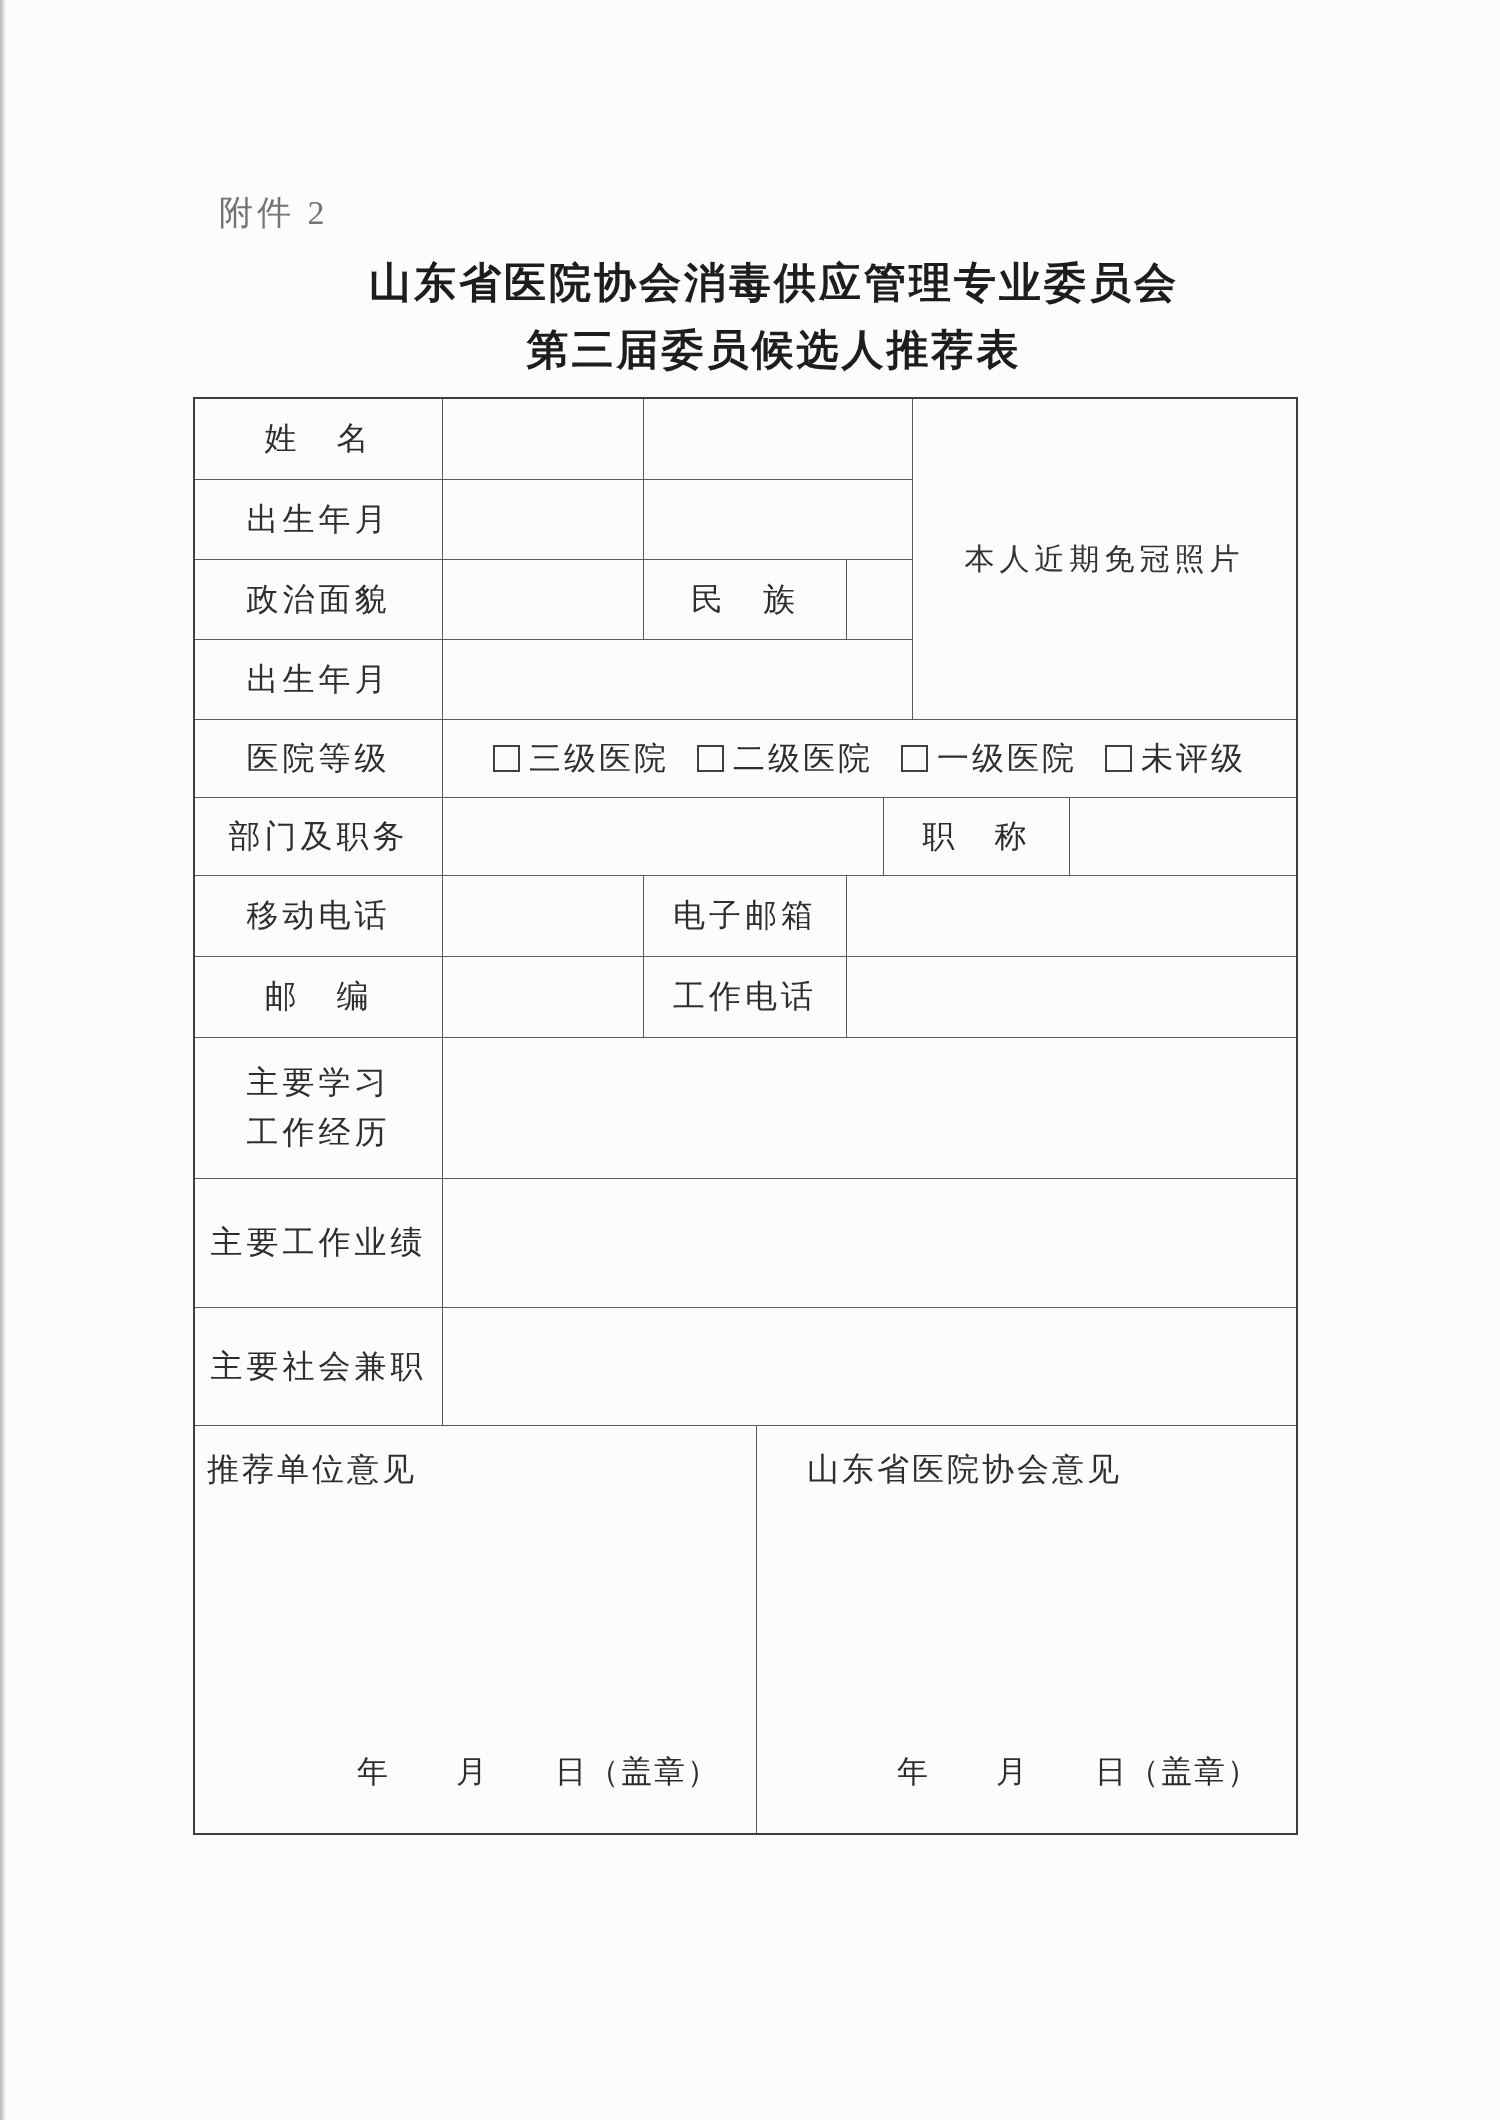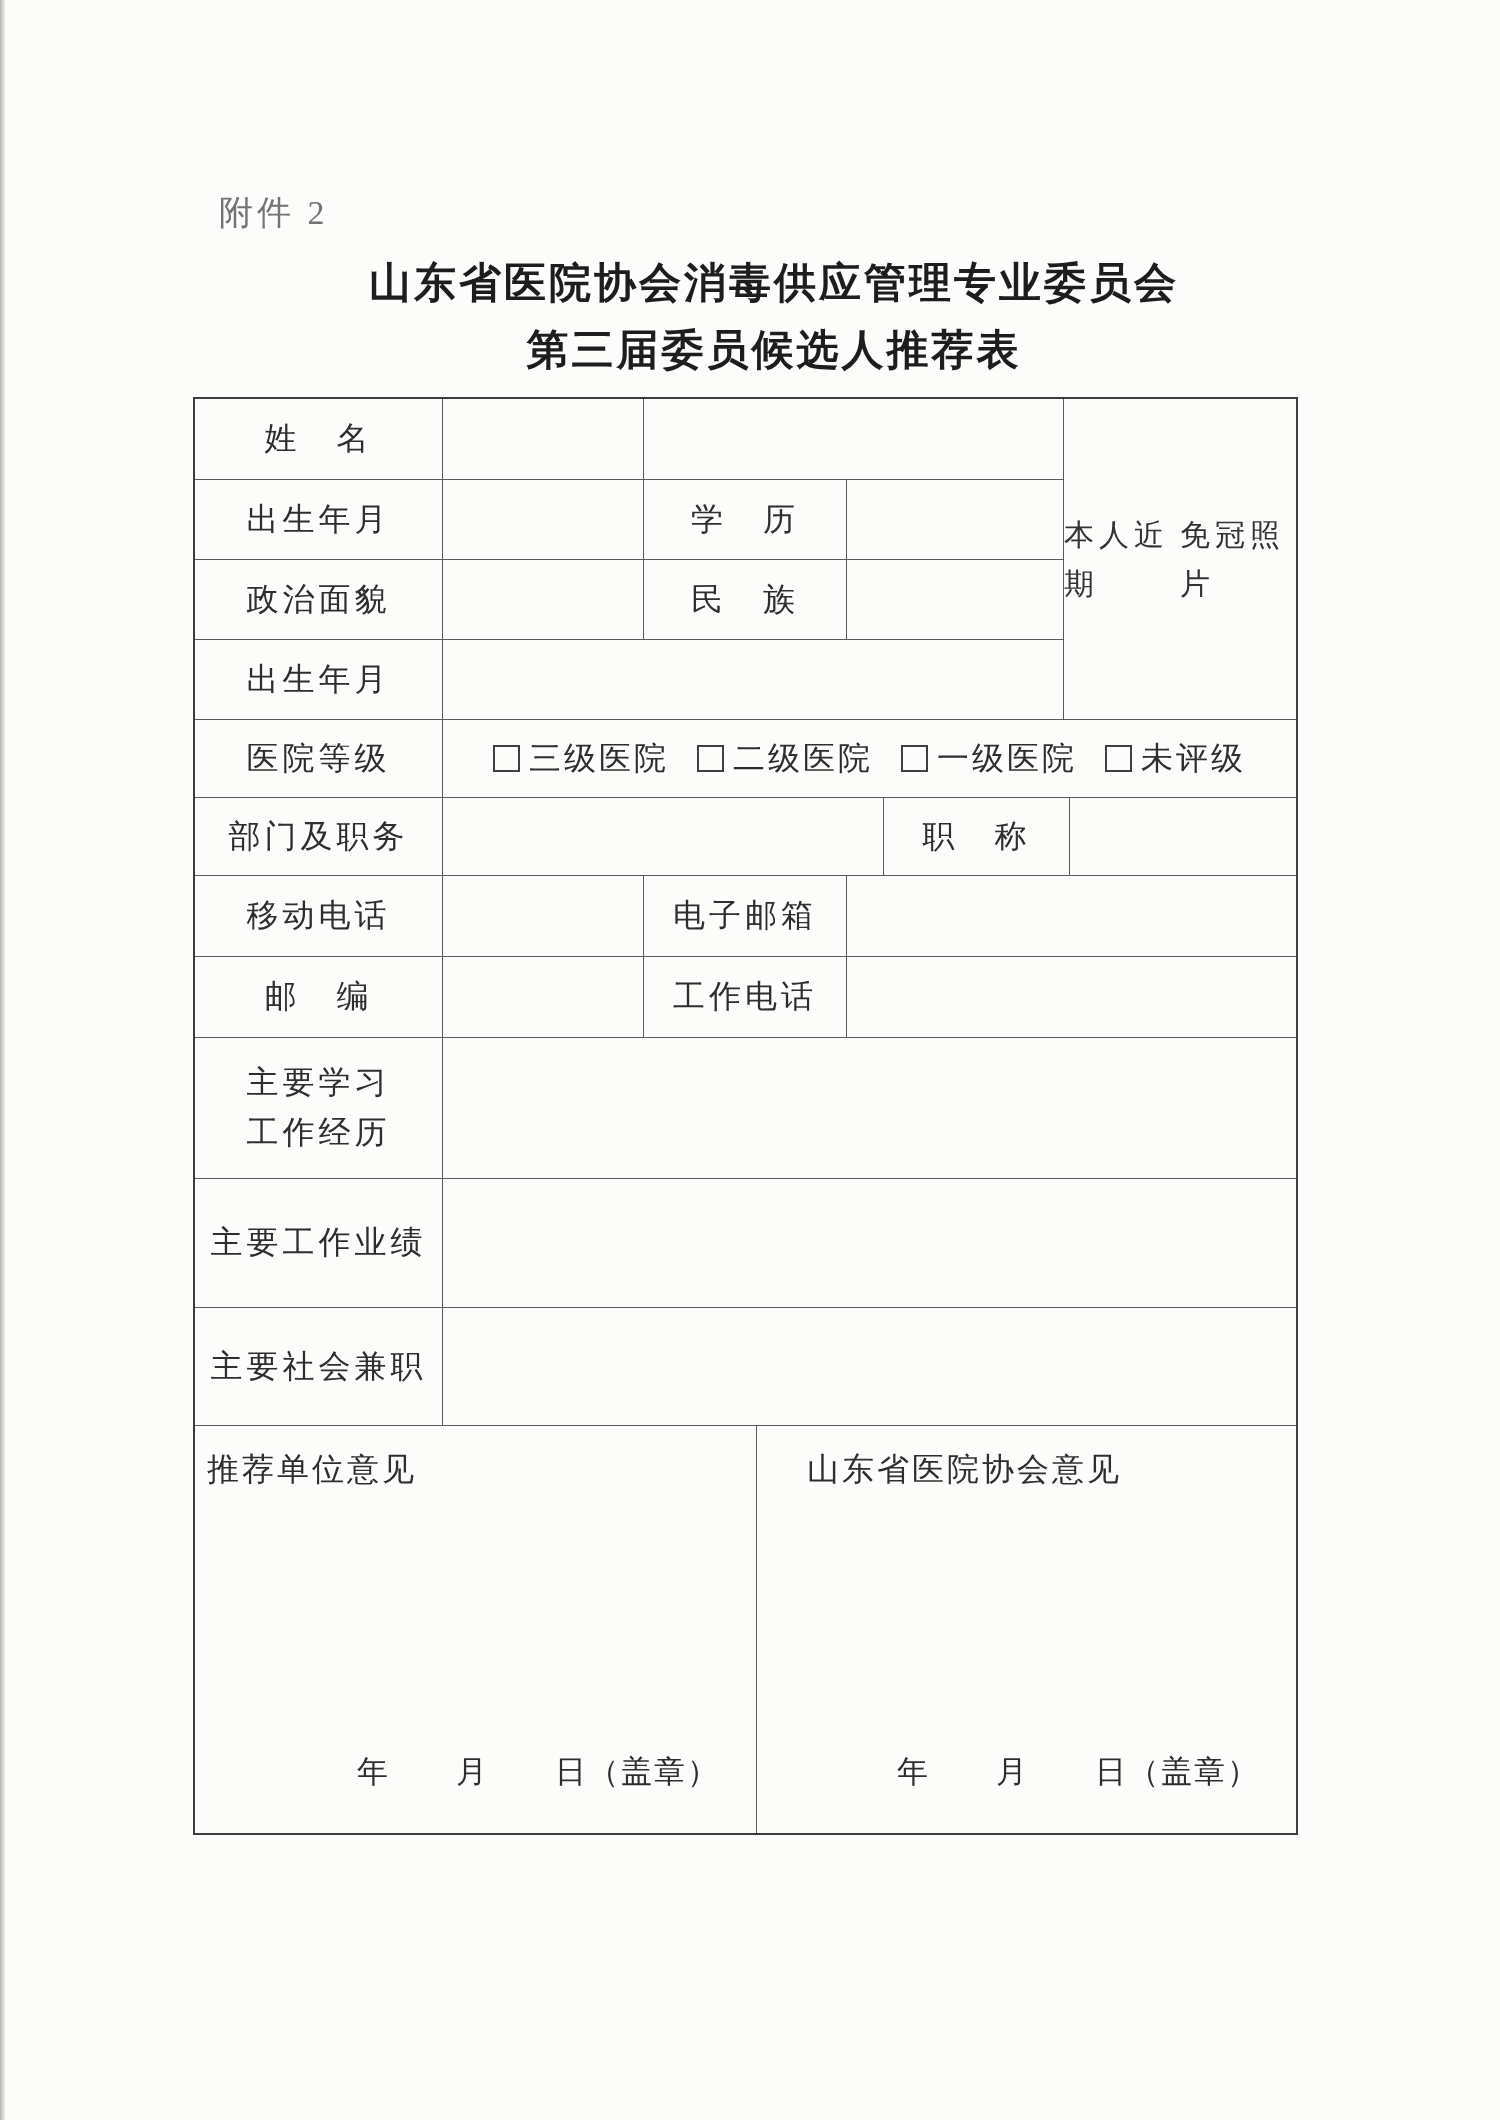--- a/index.html
+++ b/index.html
@@ -44,21 +44,21 @@
   .row{ display:flex; border-bottom:1px solid #5a5a5a; }
   .cell{
     display:flex; align-items:center; justify-content:center;
     border-right:1px solid #5a5a5a;
     letter-spacing:4px;
     overflow:hidden;
   }
   .cell:last-child{ border-right:none; }
 
   .top-section{ display:flex; border-bottom:1px solid #5a5a5a; }
-  .left-block{ width:869px; border-right:1px solid #5a5a5a; }
+  .left-block{ width:718px; border-right:1px solid #5a5a5a; }
   .left-block .row:last-child{ border-bottom:none; }
 
   .w1{ width:248px; }
   .w2{ width:201px; }
   .w3{ width:203px; }
   .w4{ flex:1; }
 
   .r1{ height:81px; } .r2{ height:80px; } .r3{ height:80px; } .r4{ height:79px; }
   .r5{ height:78px; } .r6{ height:78px; } .r7{ height:81px; } .r8{ height:81px; }
   .r9{ height:141px; } .r10{ height:129px; } .r11{ height:118px; } .r12{ height:407px;gap:36px; }
@@ -121,21 +121,20 @@
     <div class="top-section">
       <div class="left-block">
         <div class="row r1">
           <div class="cell w1">姓　名</div>
           <div class="cell w2"></div>
           <div class="cell w4"></div>
         </div>
         <div class="row r2">
           <div class="cell w1">出生年月</div>
           <div class="cell w2"></div>
-          <div class="cell w3">学　历</div>
           <div class="cell w4"></div>
         </div>
         <div class="row r3">
           <div class="cell w1">政治面貌</div>
           <div class="cell w2"></div>
           <div class="cell w3">民　族</div>
           <div class="cell w4"></div>
         </div>
         <div class="row r4">
           <div class="cell w1">出生年月</div>

